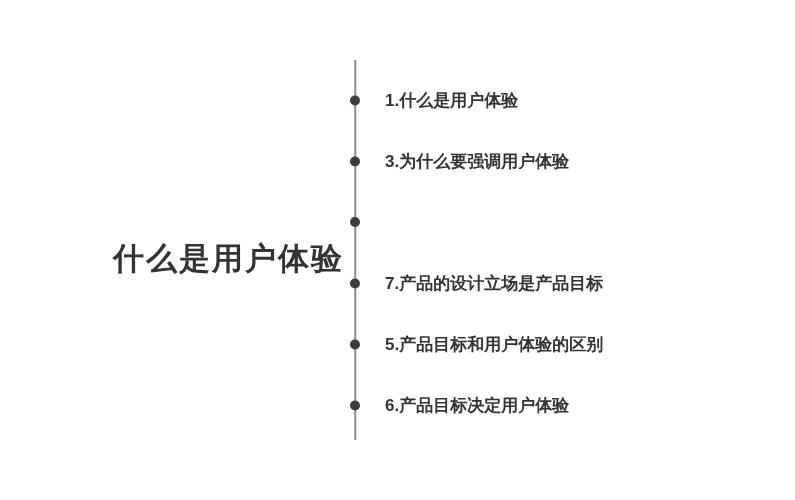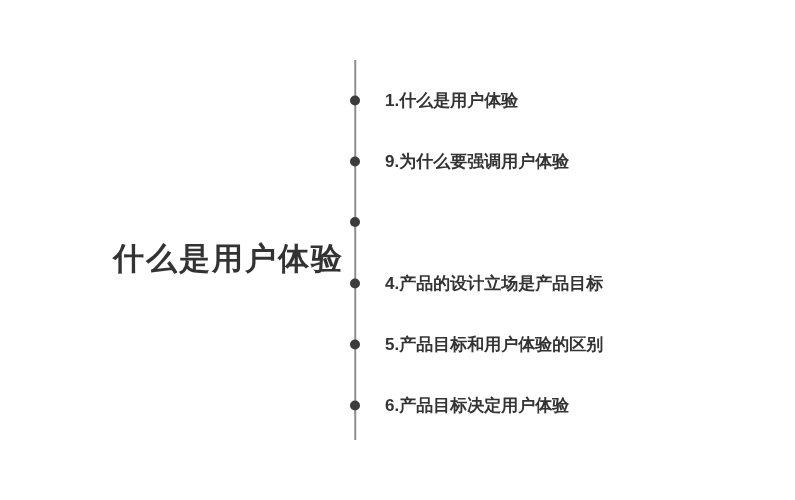--- a/index.html
+++ b/index.html
@@ -81,30 +81,30 @@
   <div class="timeline">
     <div class="timeline-line"></div>
 
     <div class="item item-1">
       <span class="dot"></span>
       <span class="label">1.什么是用户体验</span>
     </div>
 
     <div class="item item-2">
       <span class="dot"></span>
-      <span class="label">9.为什么要强调用户体验</span>
+      <span class="label">3.为什么要强调用户体验</span>
     </div>
 
     <div class="item item-3">
       <span class="dot"></span>
     </div>
 
     <div class="item item-4">
       <span class="dot"></span>
-      <span class="label">4.产品的设计立场是产品目标</span>
+      <span class="label">7.产品的设计立场是产品目标</span>
     </div>
 
     <div class="item item-5">
       <span class="dot"></span>
       <span class="label">5.产品目标和用户体验的区别</span>
     </div>
 
     <div class="item item-6">
       <span class="dot"></span>
       <span class="label">6.产品目标决定用户体验</span>

